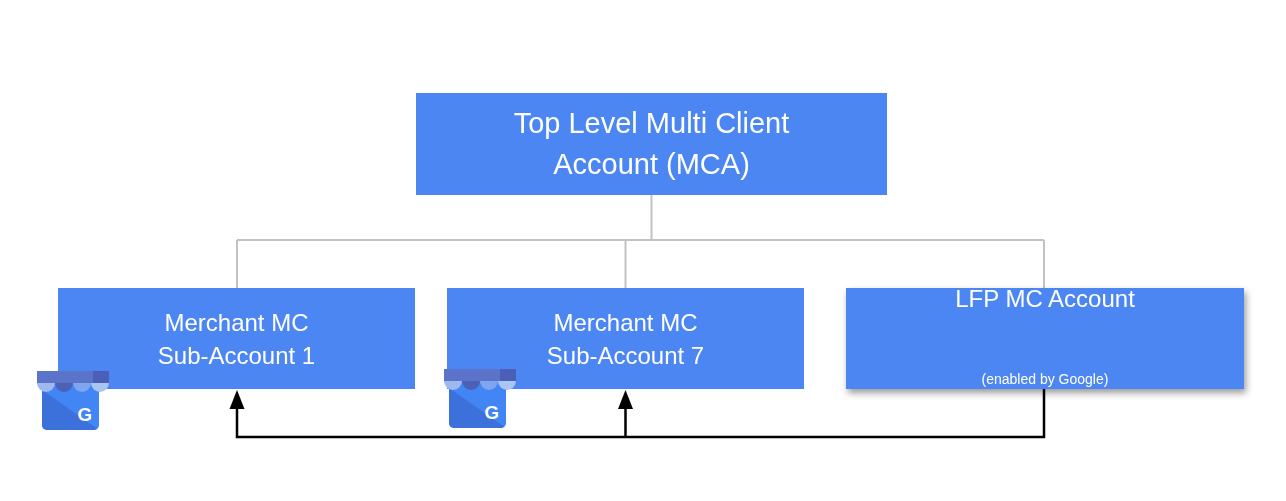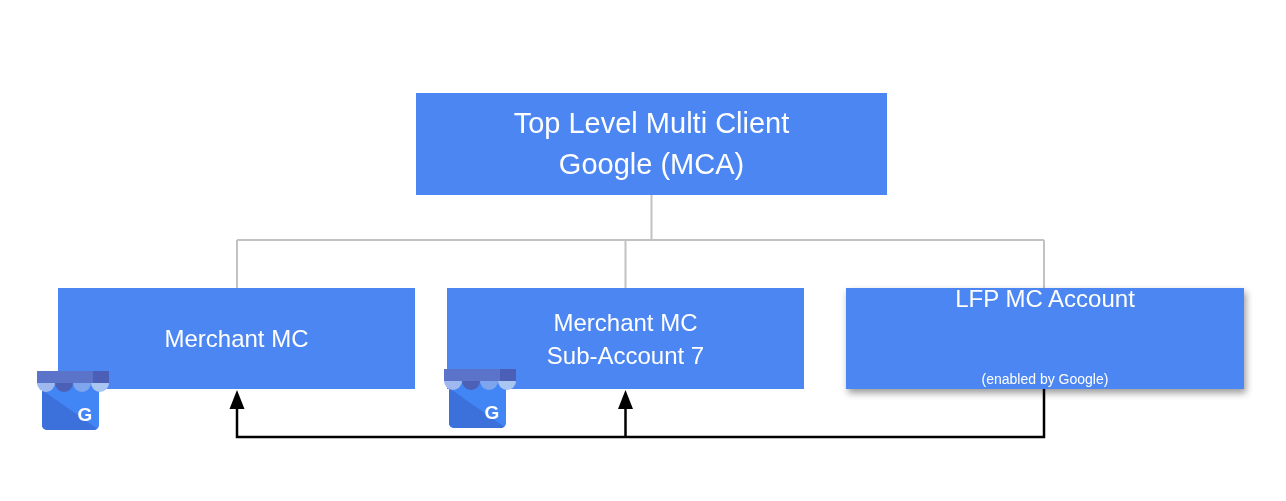--- a/index.html
+++ b/index.html
@@ -77,25 +77,26 @@
 
   <svg id="connector-svg" width="1286" height="501" viewBox="0 0 1286 501">
     <path d="M651.5 195 V240 M237 240 H1044 M237 240 V288 M625.5 240 V288 M1044 240 V288" fill="none" stroke-width="2" stroke="#C2C2C2"></path>
     <path d="M1044 389 V437 H237 V404 M625.5 437 V404" fill="none" stroke-width="2.5" stroke="#000000"></path>
     <polygon points="237,390 229.5,409 244.5,409" fill="#000000"></polygon>
     <polygon points="625.5,390 618,409 633,409" fill="#000000"></polygon>
   </svg>
 
   <div class="node" id="node-mca" style="background: rgb(76, 134, 242); color: rgb(255, 255, 255); text-align: center;">
     <span class="node-line1">Top Level Multi Client</span>
-    <span class="node-line2">Google (MCA)</span>
+    <span class="node-line2">Account (MCA)</span>
   </div>
 
   <div class="node" id="node-sub1" style="background: rgb(76, 134, 242); color: rgb(255, 255, 255);">
     <span class="node-line1">Merchant MC</span>
+    <span class="node-line2">Sub-Account 1</span>
   </div>
 
   <div class="node" id="node-sub2" style="background: rgb(76, 134, 242); color: rgb(255, 255, 255);">
     <span class="node-line1">Merchant MC</span>
     <span class="node-line2">Sub-Account 7</span>
   </div>
 
   <div class="node" id="node-lfp" style="background: rgb(76, 134, 242); color: rgb(255, 255, 255);">
     <span class="node-line1">LFP MC Account</span>
     <span class="node-line2">(enabled by Google)</span>

